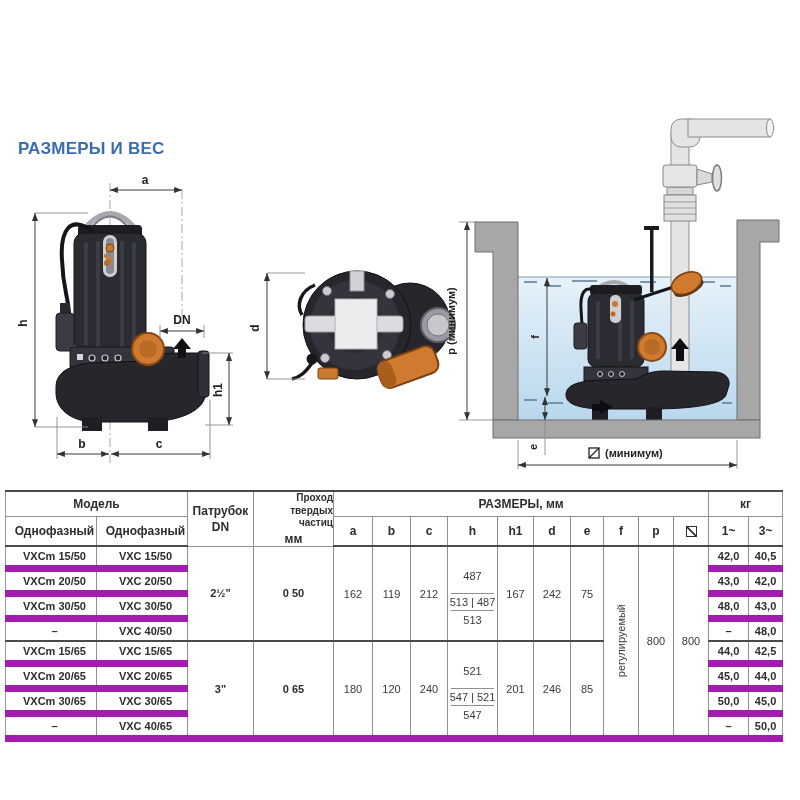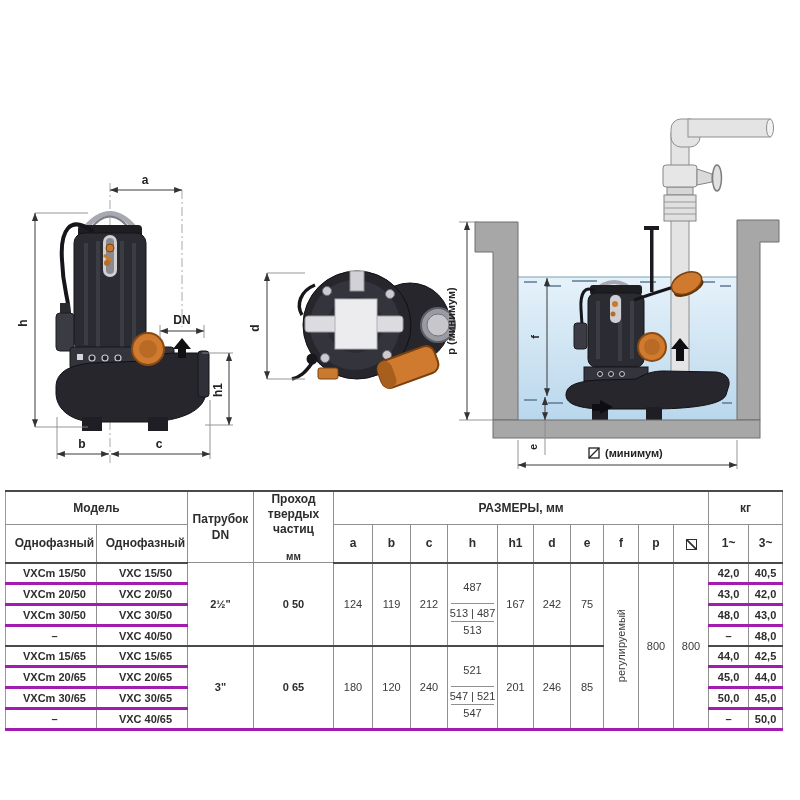--- a/index.html
+++ b/index.html
@@ -18,41 +18,42 @@
 
   .twrap{position:absolute;left:5px;top:490px;}
   table.t{border-collapse:collapse;table-layout:fixed;width:778px;color:#3a3a3a;
           border:1px solid #9a9a9a;border-top:2px solid #4a4a4a;border-bottom:2px solid #4a4a4a;}
   .t th,.t td{border-left:1px solid #8f8f8f;padding:0;text-align:center;vertical-align:middle;overflow:hidden;}
   .t th:first-child,.t td:first-child{border-left:none;}
   .t thead th{font-weight:bold;color:#2d2d2d;}
   .t tr.h1 th{border-bottom:1px solid #8f8f8f;font-size:12px;height:20px;}
   .t th.span2{border-bottom:2px solid #4a4a4a;}
   .t tr.h2 th{border-bottom:2px solid #4a4a4a;font-size:12px;height:23px;}
-  .t tbody td{border-bottom:3px solid #a21caf;font-size:11px;height:18px;}
+  .t tbody td{border-bottom:7px solid #a21caf;font-size:11px;height:18px;}
   .mcell{text-align:center;padding-left:7px !important;font-weight:bold;font-size:11.5px;color:#2d2d2d;}
   .kg{font-weight:bold;font-size:11.5px;color:#2d2d2d;}
   .bigb{font-weight:bold;font-size:12px;color:#2d2d2d;}
   .gend{border-bottom:2px solid #4a4a4a !important;}
-  .s1{font-size:12px;line-height:1.25;}
-  .s3{font-size:10px;margin-top:14px;}
+  .s1{font-size:10px;line-height:1.25;text-align:right;}
+  .s3{font-size:12px;margin-top:2px;}
   .d1{font-size:12px;line-height:1.35;}
   .hstack{display:flex;flex-direction:column;width:100%;height:70px;justify-content:flex-end;}
   .hc{flex:1;display:flex;align-items:center;justify-content:center;position:relative;}
   .hc.h2x{flex:2;}
   .hc:not(.last)::after{content:"";position:absolute;left:3px;right:3px;bottom:0;border-bottom:1px solid #8f8f8f;}
   .rot{writing-mode:vertical-rl;transform:rotate(180deg);margin:0 auto;font-size:11px;color:#3a3a3a;}
   .sq-icon{display:inline-block;width:9px;height:9px;border:1.2px solid #2e2e2e;vertical-align:middle;
     background:linear-gradient(to top right,transparent 43%,#2e2e2e 45%,#2e2e2e 55%,transparent 57%);}
 </style>
 </head>
 <body>
 
 <div id="screen">
 
+  <div class="page-title">РАЗМЕРЫ И ВЕС</div>
 
   <svg width="800" height="395" viewBox="0 0 800 395" style="position:absolute;left:0;top:95px;">
     <defs>
       <marker id="ar" viewBox="0 0 10 8" markerWidth="9" markerHeight="7" refX="9.5" refY="4" orient="auto-start-reverse">
         <path d="M0.5,0.5 L9.5,4 L0.5,7.5 Z" fill="#333"></path>
       </marker>
       <linearGradient id="wg" x1="0" y1="0" x2="0" y2="1">
         <stop offset="0" stop-color="#e6f2fa"></stop>
           <stop offset="1" stop-color="#b9d7ec"></stop>
       </linearGradient>
@@ -287,21 +288,21 @@
           <th>1~</th>
           <th>3~</th>
         </tr>
       </thead>
       <tbody>
         <tr>
           <td class="mcell">VXCm 15/50</td>
           <td class="mcell">VXC 15/50</td>
           <td class="bigb gend" rowspan="4">2½"</td>
           <td class="bigb gend" rowspan="4">0 50</td>
-          <td class="gend" rowspan="4">124</td>
+          <td class="gend" rowspan="4">162</td>
           <td class="gend" rowspan="4">119</td>
           <td class="gend" rowspan="4">212</td>
           <td class="gend" rowspan="4">
             <div class="hstack">
               <div class="hc h2x">487</div>
               <div class="hc">513 | 487</div>
               <div class="hc last">513</div>
             </div>
           </td>
           <td class="gend" rowspan="4">167</td>

